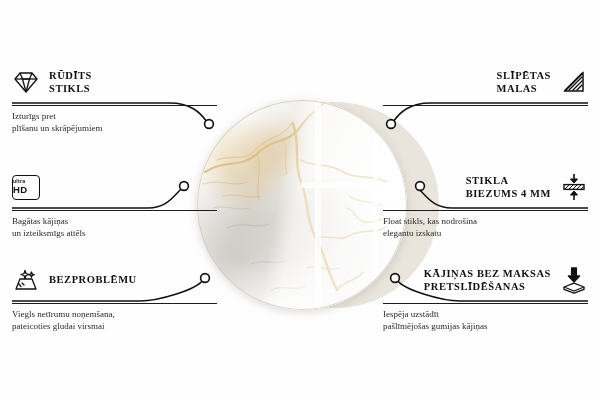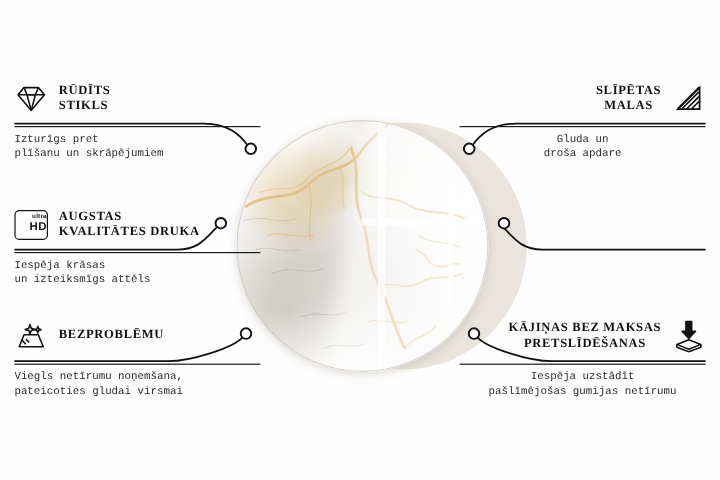--- a/index.html
+++ b/index.html
@@ -56,21 +56,21 @@
   }
   .board-rim{
     position:absolute; inset:0; border-radius:50%;
     box-shadow:inset 0 0 0 1px rgba(205,198,186,.75);
     pointer-events:none;
   }
 
   
   .feature{ position:absolute; z-index:4; width:205px; }
   .feature.left{ left:12px; text-align:left; }
-  .feature.right{ right:12px; text-align:center; }
+  .feature.right{ right:12px; text-align:left; }
 
   .f-head{ display:flex; align-items:center; gap:9px; height:40px; }
   .feature.right .f-head{ flex-direction:row-reverse; }
 
   .f-icon{ width:28px; height:28px; flex:0 0 28px; display:block; }
 
   .f-title{
     font-family:"Liberation Serif", serif;
     font-weight:bold;
     font-size:10.5px;
@@ -78,32 +78,32 @@
     line-height:13.5px;
     text-transform:uppercase;
     color:#111;
     white-space:nowrap;
   }
   .f-rule{
     height:0; border-top:1.4px solid #1b1b1b;
     margin-top:3px;
   }
   .f-desc{
-    font-family:Liberation Mono, monospace;
+    font-family:Liberation Serif, serif;
     font-size:9px;
     line-height:11.5px;
     color:#2b2b2b;
     margin-top:5px;
     white-space:pre-line;
   }
 
   
   .hd-badge{
     width:26px; height:25px; border:1.4px solid #111; border-radius:4px;
-    display:flex; flex-direction:column; align-items:flex-end; justify-content:center;
+    display:flex; flex-direction:column; align-items:flex-start; justify-content:center;
     line-height:1; font-family:"Liberation Sans", sans-serif;
   }
   .hd-badge .u{ font-size:5.2px; font-weight:bold; letter-spacing:.2px; color:#111; }
   .hd-badge .d{ font-size:9.5px; font-weight:bold; letter-spacing:.3px; color:#111; margin-top:.5px; }
 </style>
 </head>
 <body>
 
 <div id="stage">
 
@@ -185,27 +185,23 @@
     <div class="f-desc">Izturīgs pret
 plīšanu un skrāpējumiem</div>
   </div>
 
   <div class="feature left" style="top:167px;">
     <div class="f-head">
       <div class="f-icon hd-badge">
         <span class="u">ultra</span>
         <span class="d">HD</span>
       </div>
-      <div>
-        <div class="f-title">AUGSTAS</div>
-        <div class="f-title">KVALITĀTES DRUKA</div>
-      </div>
-    </div>
-    <div class="f-rule"></div>
-    <div class="f-desc">Iespēja krāsas
+    </div>
+    <div class="f-rule"></div>
+    <div class="f-desc">Bagātas kājiņas
 un izteiksmīgs attēls</div>
   </div>
 
   <div class="feature left" style="top:260px;">
     <div class="f-head">
       <svg class="f-icon" viewBox="0 0 28 28">
         <g fill="none" stroke="#111" stroke-width="1.3" stroke-linejoin="round" stroke-linecap="round">
           <path d="M4,23 L8,13 L20,13 L24,23 Z"></path>
           <path d="M6.5,17.5 L9,20.5"></path>
           <path d="M10,17 L12,19"></path>
@@ -232,37 +228,56 @@
           <path d="M17,22 L22,17"></path>
           <path d="M5,22.2 L22.2,5"></path>
         </g>
       </svg>
       <div>
         <div class="f-title">SLĪPĒTAS</div>
         <div class="f-title">MALAS</div>
       </div>
     </div>
     <div class="f-rule"></div>
-    <div class="f-desc">Gluda un
-droša apdare</div>
-  </div>
-
+  </div>
+
+  <div class="feature right" style="top:167px;">
+    <div class="f-head">
+      <svg class="f-icon" viewBox="0 0 28 28">
+        <g stroke="#111" fill="#111">
+          <path d="M14,1 L14,7" stroke-width="1.6"></path>
+          <path d="M10.5,6 L14,10 L17.5,6 Z"></path>
+          <path d="M14,27 L14,21" stroke-width="1.6"></path>
+          <path d="M10.5,22 L14,18 L17.5,22 Z"></path>
+          <rect x="4" y="11.6" width="20" height="4.8" fill="none" stroke-width="1.4"></rect>
+          <path d="M5,16 L9,12 M9,16 L13,12 M13,16 L17,12 M17,16 L21,12 M21,16 L23.5,13.5" stroke-width="1" fill="none"></path>
+        </g>
+      </svg>
+      <div>
+        <div class="f-title">STIKLA</div>
+        <div class="f-title">BIEZUMS 4 MM</div>
+      </div>
+    </div>
+    <div class="f-rule"></div>
+    <div class="f-desc">Float stikls, kas nodrošina
+elegantu izskatu</div>
+  </div>
 
   <div class="feature right" style="top:260px;">
     <div class="f-head">
       <svg class="f-icon" viewBox="0 0 28 28">
         <g stroke="#111" fill="none" stroke-width="1.3" stroke-linejoin="round">
           <path d="M11.6,2 L16.4,2 L16.4,10 L19.6,10 L14,16 L8.4,10 L11.6,10 Z" fill="#111" stroke="#111"></path>
           <path d="M14,17.2 L24,21 L14,25 L4,21 Z"></path>
           <path d="M4,21 L4,23.4 L14,27.2 L24,23.4 L24,21"></path>
         </g>
       </svg>
       <div>
         <div class="f-title">KĀJIŅAS BEZ MAKSAS</div>
         <div class="f-title">PRETSLĪDĒŠANAS</div>
       </div>
     </div>
     <div class="f-rule"></div>
     <div class="f-desc">Iespēja uzstādīt
-pašlīmējošas gumijas netīrumu</div>
+pašlīmējošas gumijas kājiņas</div>
   </div>
 
 </div>
 
 </body></html>

